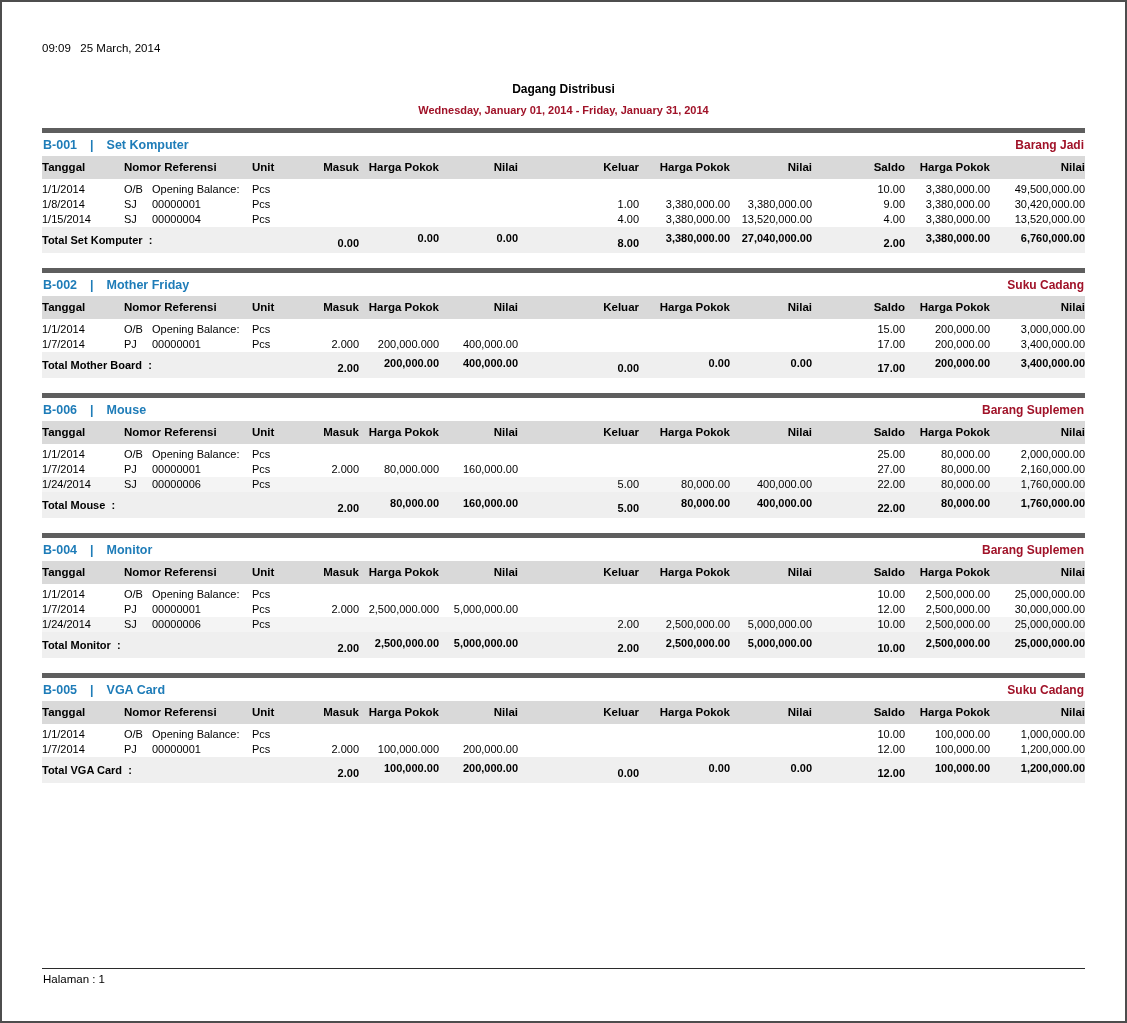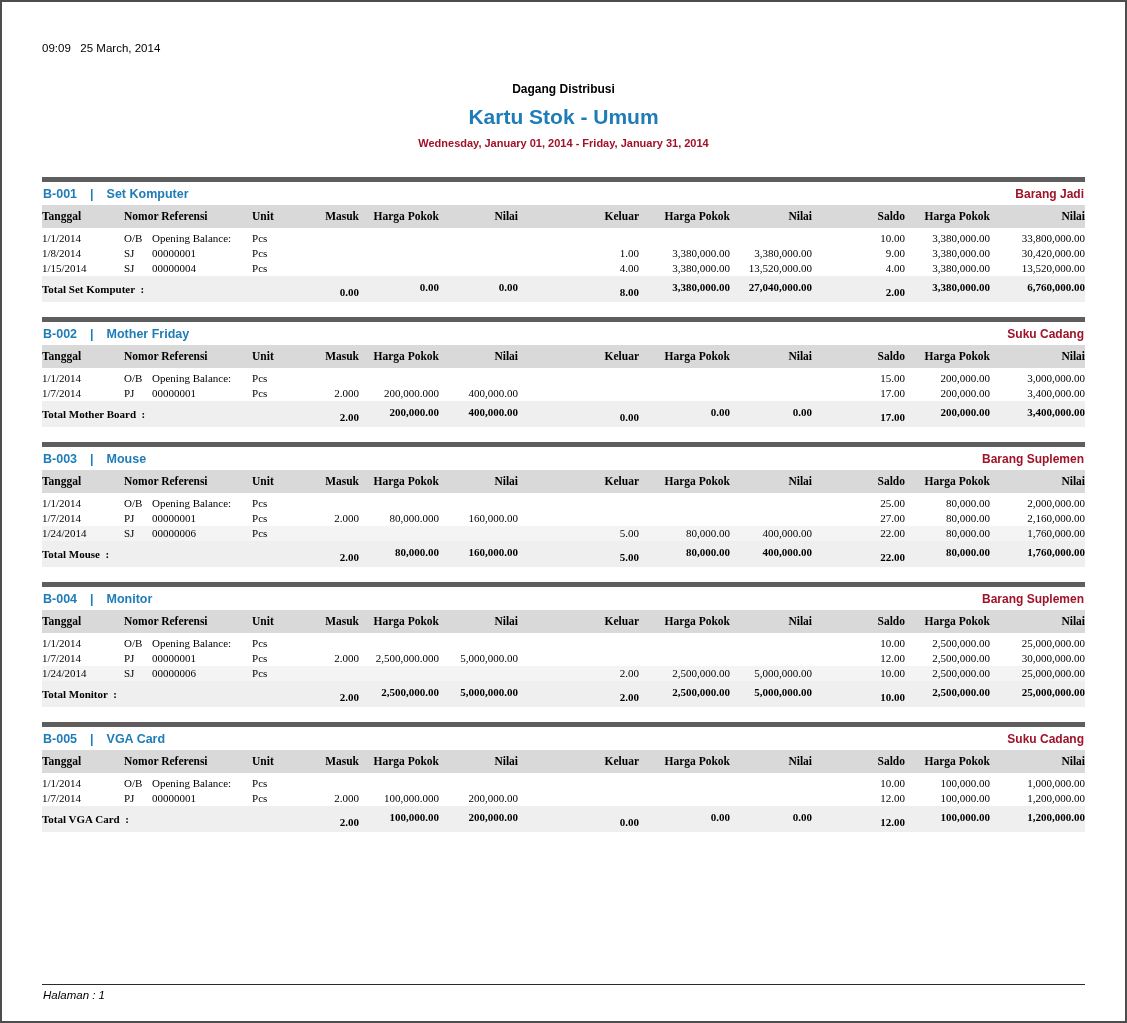--- a/index.html
+++ b/index.html
@@ -18,52 +18,51 @@
     border:2px solid #4d4d4d;
     background:#fff;
     display:flex;flex-direction:column;
     overflow:hidden;
   }
   .content{padding:0 40px;display:flex;flex-direction:column;flex:1;}
   .timestamp{margin-top:40px;font-size:11.5px;white-space:pre;}
   .company{margin-top:28px;text-align:center;font-size:12px;font-weight:bold;}
   .report-title{margin-top:9px;text-align:center;font-size:21px;font-weight:bold;color:var(--blue);}
   .period{margin-top:8px;text-align:center;font-size:11px;font-weight:bold;color:var(--red);}
-  #sections{margin-top:28px;}
+  #sections{margin-top:12px;}
   .section{margin-bottom:15px;}
   .bar{height:5px;background:var(--bar);margin-bottom:2px;}
   .section-head{display:flex;justify-content:space-between;align-items:baseline;padding:3px 1px 4px 1px;}
   .section-title{color:var(--blue);font-weight:bold;font-size:12.5px;}
   .sep{margin:0 13px;}
   .section-category{color:var(--red);font-weight:bold;font-size:12px;}
-  table{border-collapse:collapse;table-layout:fixed;width:1043px;font-family:Liberation Serif, serif;}
+  table{border-collapse:collapse;table-layout:fixed;width:1043px;}
   th{background:var(--hdrbg);font-size:11.5px;font-weight:bold;padding:5px 0 6px 0;border-bottom:3px solid #fff;}
   th.l{text-align:left;}
   th.r{text-align:right;}
   td{font-size:11px;height:15px;line-height:15px;overflow:hidden;white-space:nowrap;}
   td.l{text-align:left;}
   td.r{text-align:right;}
   tr.stripe td{background:var(--stripe);}
   tr.total td{background:var(--totbg);font-weight:bold;height:26px;line-height:26px;}
   tr.total td span{position:relative;display:inline-block;line-height:12px;}
   tr.total td.tq span{top:3px;}
   tr.total td.tm span{top:-2px;}
   td.tl{white-space:pre;font-weight:bold;}
-  .footer{margin-top:auto;padding-bottom:20px;font-style:italic;}
+  .footer{margin-top:auto;padding-bottom:36px;}
   .footer-line{border-top:1px solid #2b2b2b;}
   .page-number{font-size:11.5px;padding:4px 0 0 1px;}
 </style>
 </head>
 <body>
 
 <div class="page">
   <div class="content">
     <div class="timestamp">09:09   25 March, 2014</div>
     <div class="company">Dagang Distribusi</div>
-    <div class="report-title">Kartu Stok - Umum</div>
     <div class="period">Wednesday, January 01, 2014 - Friday, January 31, 2014</div>
 
     <div id="sections">
   <div class="section">
     <div class="bar"></div>
     <div class="section-head">
       <div class="section-title">
         <span>B-001</span><span class="sep">|</span><span>Set Komputer</span>
       </div>
       <div class="section-category">Barang Jadi</div>
@@ -107,21 +106,21 @@
                 <td class="l">Opening Balance:</td>
                 <td class="l">Pcs</td>
                 <td class="r"></td>
                 <td class="r"></td>
                 <td class="r"></td>
                 <td class="r"></td>
                 <td class="r"></td>
                 <td class="r"></td>
                 <td class="r">10.00</td>
                 <td class="r">3,380,000.00</td>
-                <td class="r">33,800,000.00</td>
+                <td class="r">49,500,000.00</td>
               </tr>
               <tr>
                 <td class="l">1/8/2014</td>
                 <td class="l">SJ</td>
                 <td class="l">00000001</td>
                 <td class="l">Pcs</td>
                 <td class="r"></td>
                 <td class="r"></td>
                 <td class="r"></td>
                 <td class="r">1.00</td>
@@ -246,21 +245,21 @@
                 <td class="r tm"><span>3,400,000.00</span></td>
               </tr>
             </tbody>
     </table>
   </div>
 
   <div class="section">
     <div class="bar"></div>
     <div class="section-head">
       <div class="section-title">
-        <span>B-003</span><span class="sep">|</span><span>Mouse</span>
+        <span>B-006</span><span class="sep">|</span><span>Mouse</span>
       </div>
       <div class="section-category">Barang Suplemen</div>
     </div>
     <table>
       <colgroup>
         <col style="width:82px">
               <col style="width:28px">
               <col style="width:100px">
               <col style="width:60px">
         <col style="width:47px">

